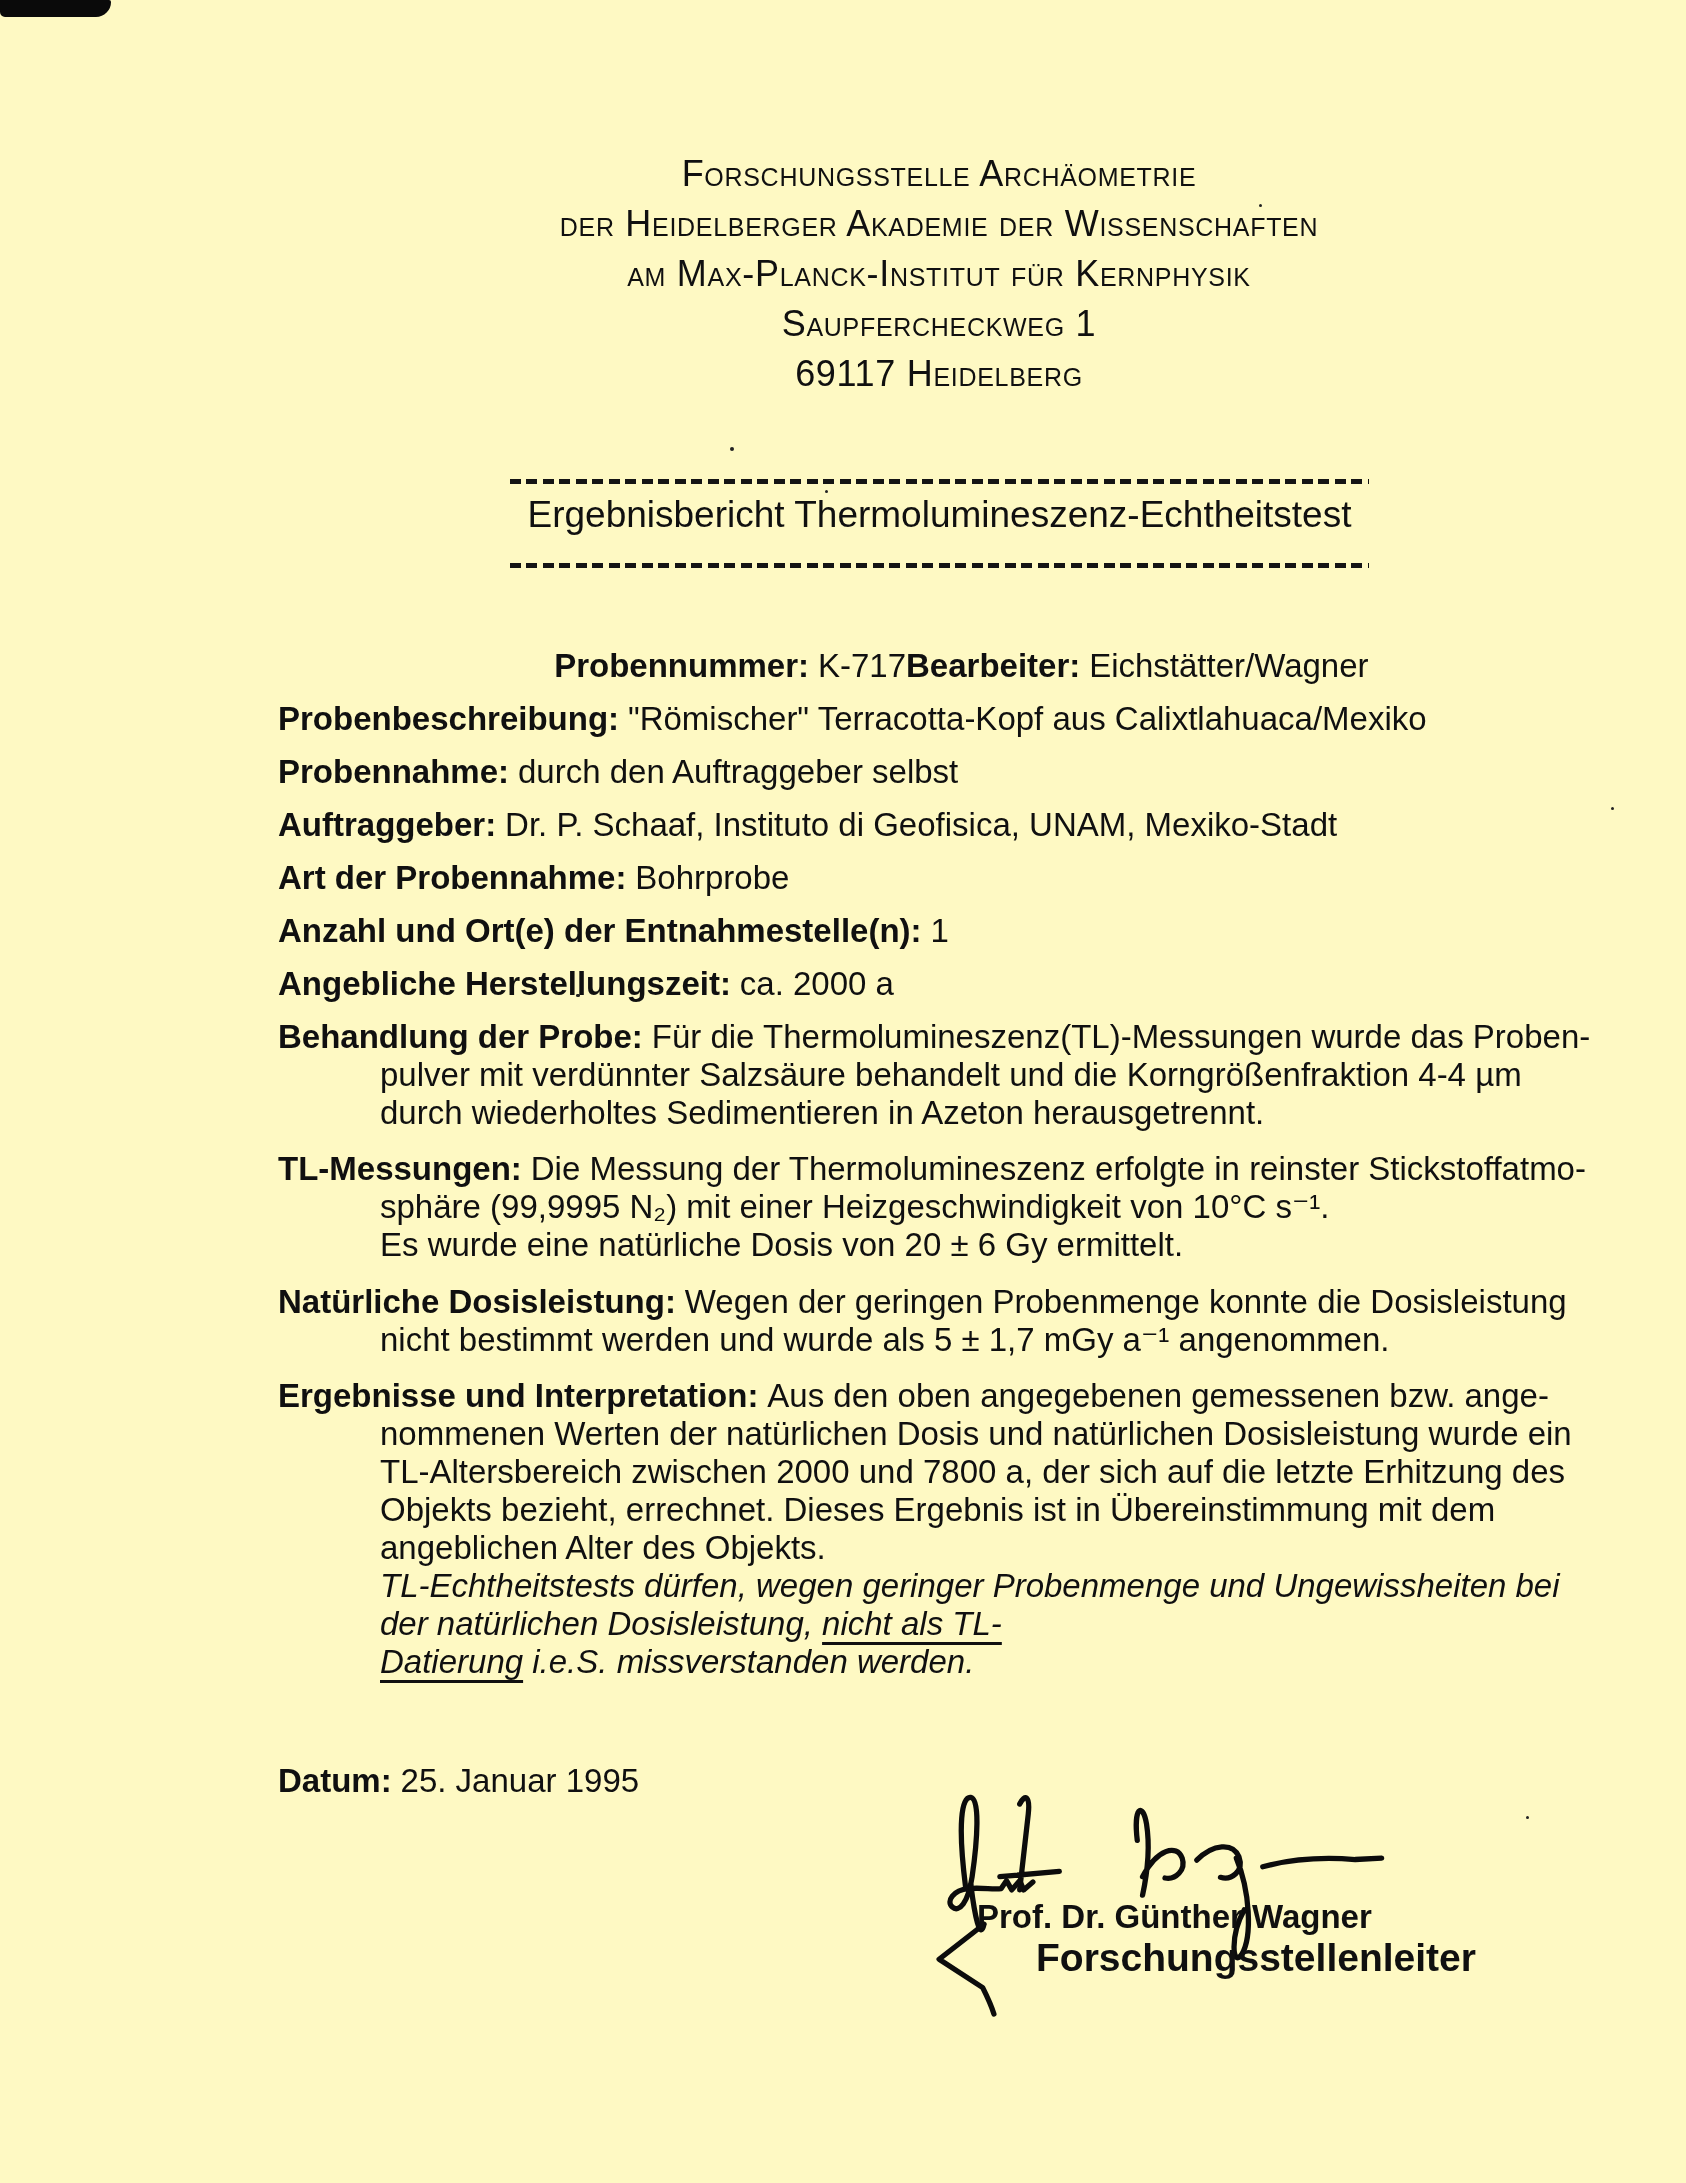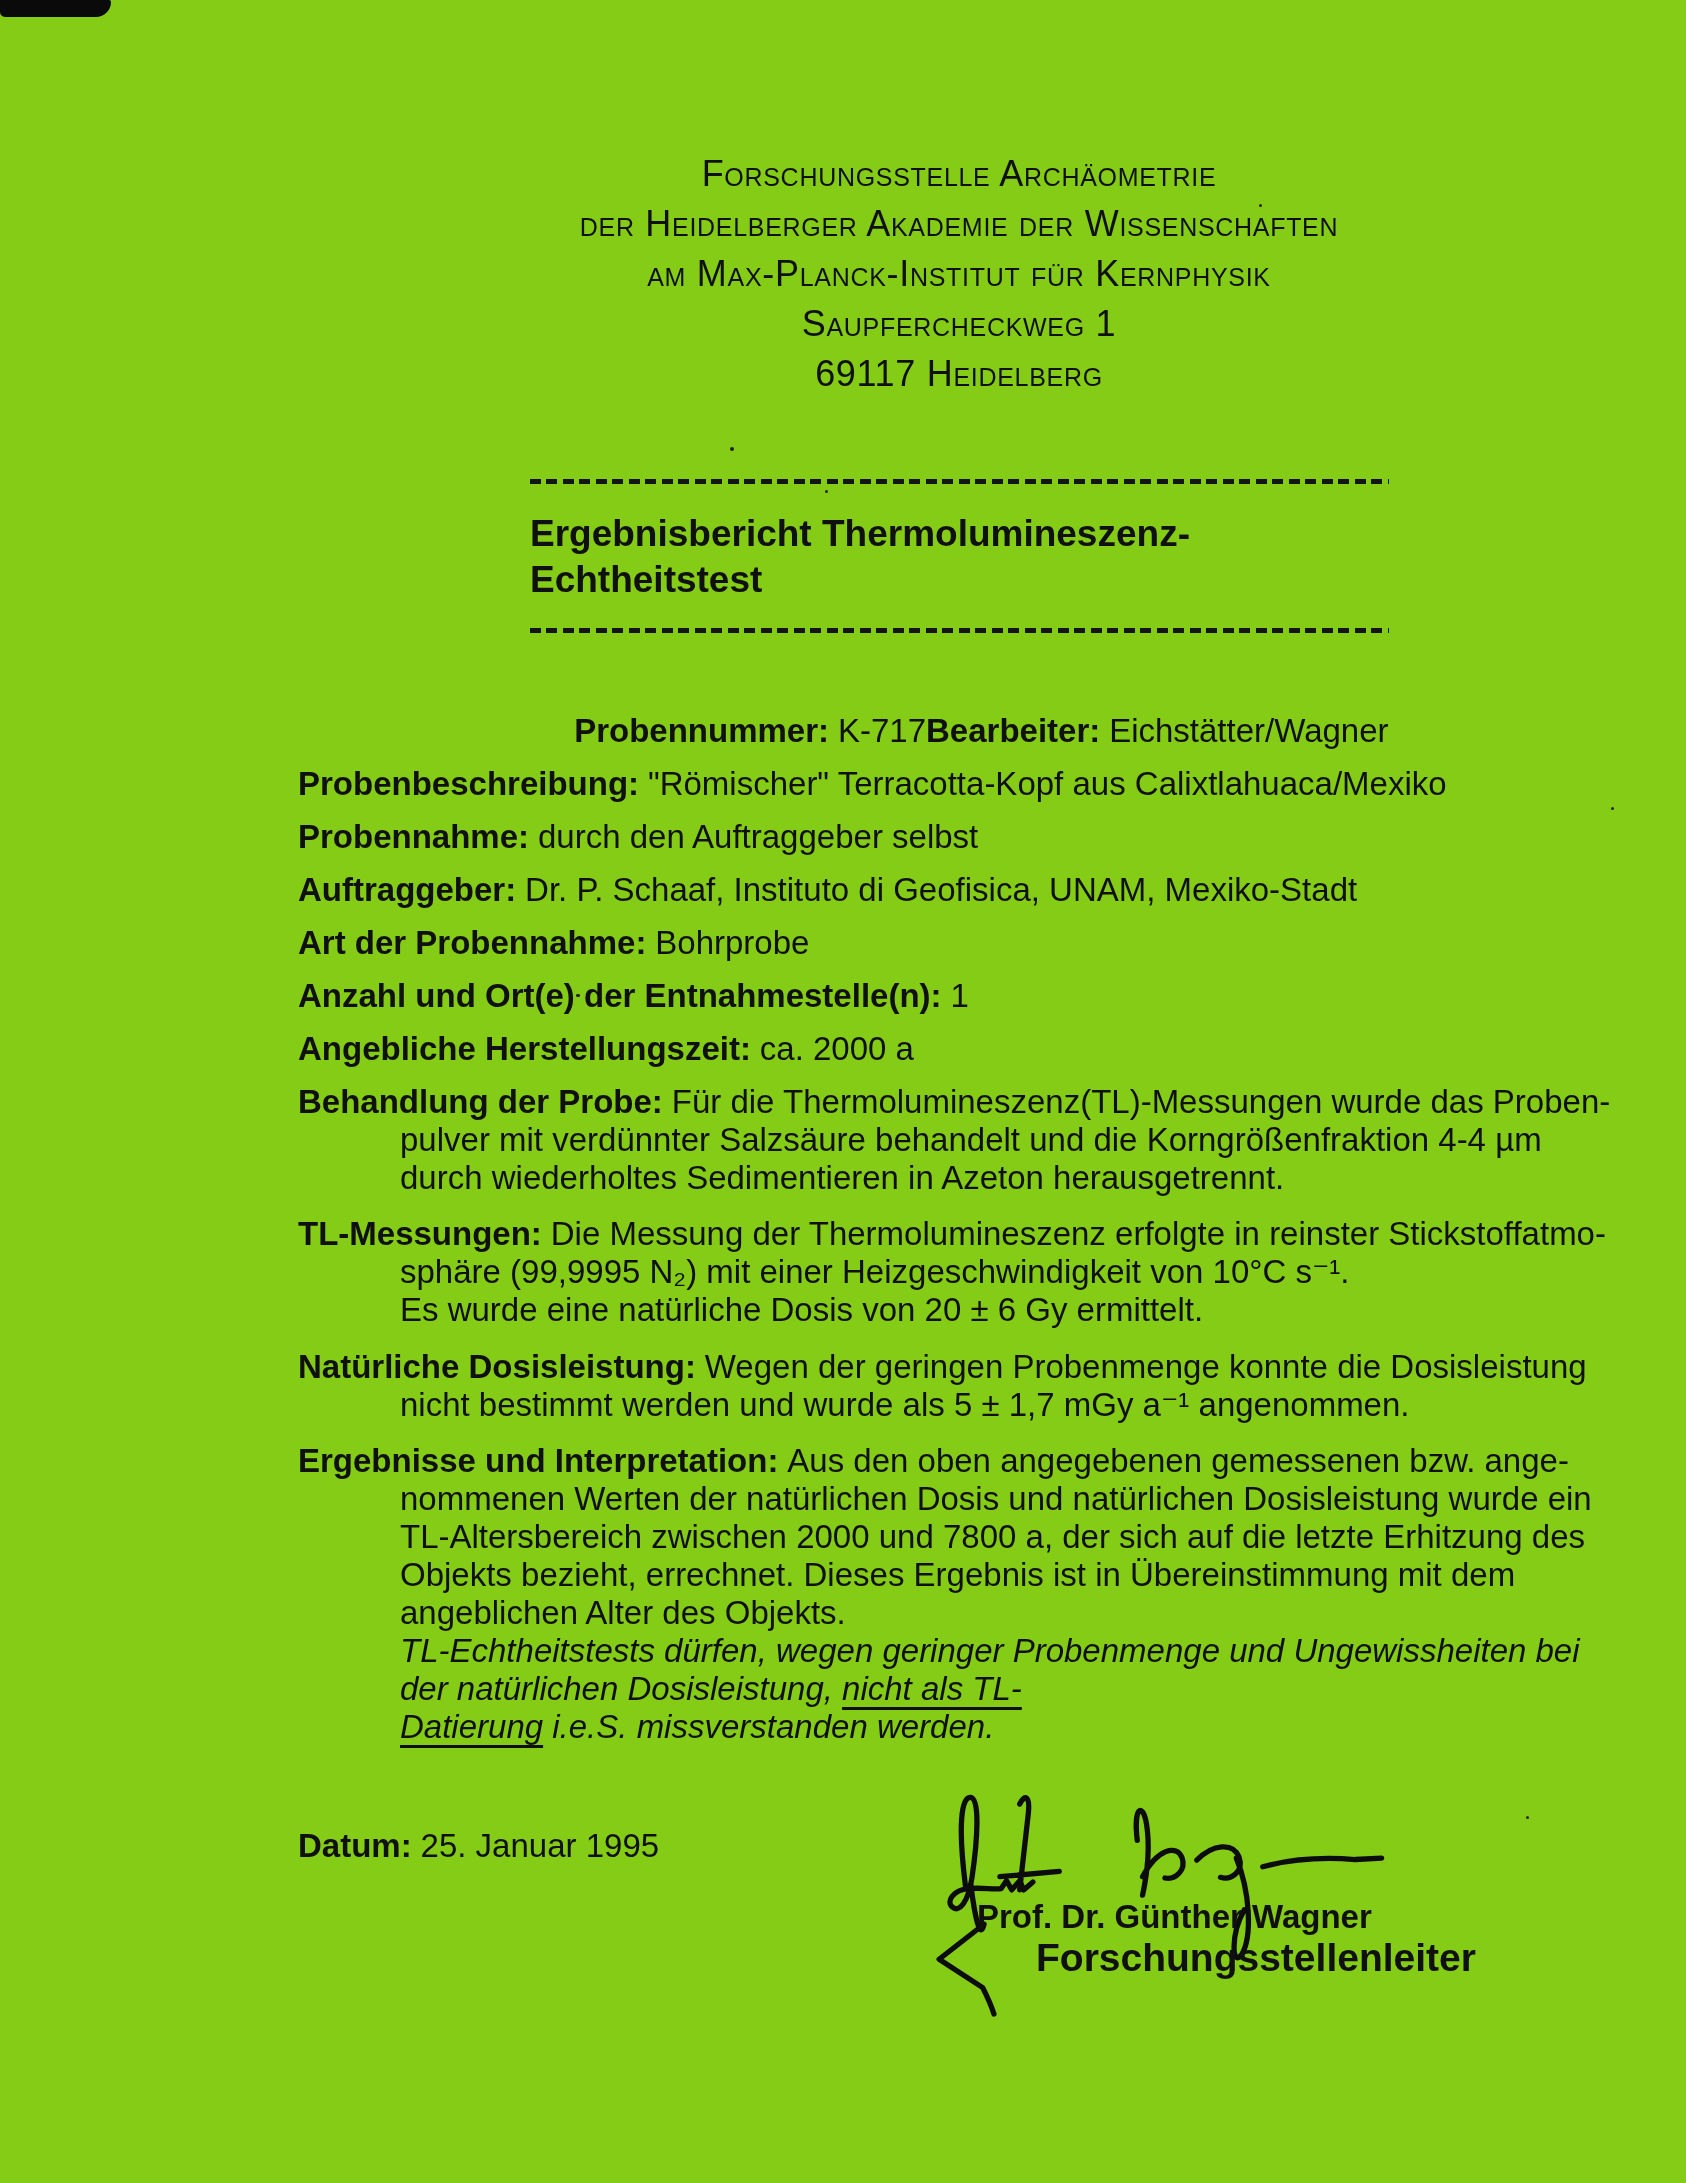--- a/index.html
+++ b/index.html
@@ -1,21 +1,20 @@
 <!DOCTYPE html>
 <html style="font-size:10.6px"><head>
 <meta charset="utf-8">
 <style>
   * { margin:0; padding:0; box-sizing:border-box; }
   html,body { background:#e8e8e8; }
   .page {
     position:relative; width:1686px; height:2183px;
-    background:#84cc16; color:#101010; overflow:hidden;
+    background:#fef9c3; color:#101010; overflow:hidden;
     font-family:"Liberation Sans","DejaVu Sans",sans-serif;
-    padding-left:20px;
   }
   
   .artifact-corner{
     position:absolute; left:0; top:0; width:111px; height:17px;
     background:#0a0a0a; border-radius:0 2.6px 20px 6.6px;
   }
   .speck{ position:absolute; background:#222; border-radius:50%; }
   .sp1{ left:730px; top:447px; width:4px; height:4px; }
   .sp2{ left:825px; top:490px; width:3.3px; height:3.3px; }
   .sp3{ left:1259px; top:204px; width:3.3px; height:3.3px; }
@@ -29,22 +28,22 @@
     font-size:36px; line-height:50px; letter-spacing:0.7px; font-weight:400;
   }
   
   .rule{
     width:859px; margin-left:510px; height:5.3px;
     background:repeating-linear-gradient(90deg,#141414 0 10.6px,transparent 10.6px 16.5px);
   }
   .rule1{ margin-top:80px; }
   .rule2{ margin-top:24.4px; }
   .title{
-    margin-left:510px; width:859px; margin-top:27px;
-    font-size:37px; line-height:46px; font-weight:700;
+    margin-left:510px; width:859px; margin-top:8px;
+    font-size:37px; line-height:46px; text-align:center; font-weight:400;
   }
   
   .content{ margin:79px 0 0 278px; width:1318px; font-size:33px; line-height:38px; }
   .b{ font-weight:700; }
   .val{ margin-left:0.27em; }
   .t{ white-space:pre; }
   .field{ margin-bottom:15px; }
   .row{ display:flex; }
   .col1{ width:628px;text-align:right; }
   .para{ padding-left:102px; text-indent:-102px; margin-bottom:18.5px; }

